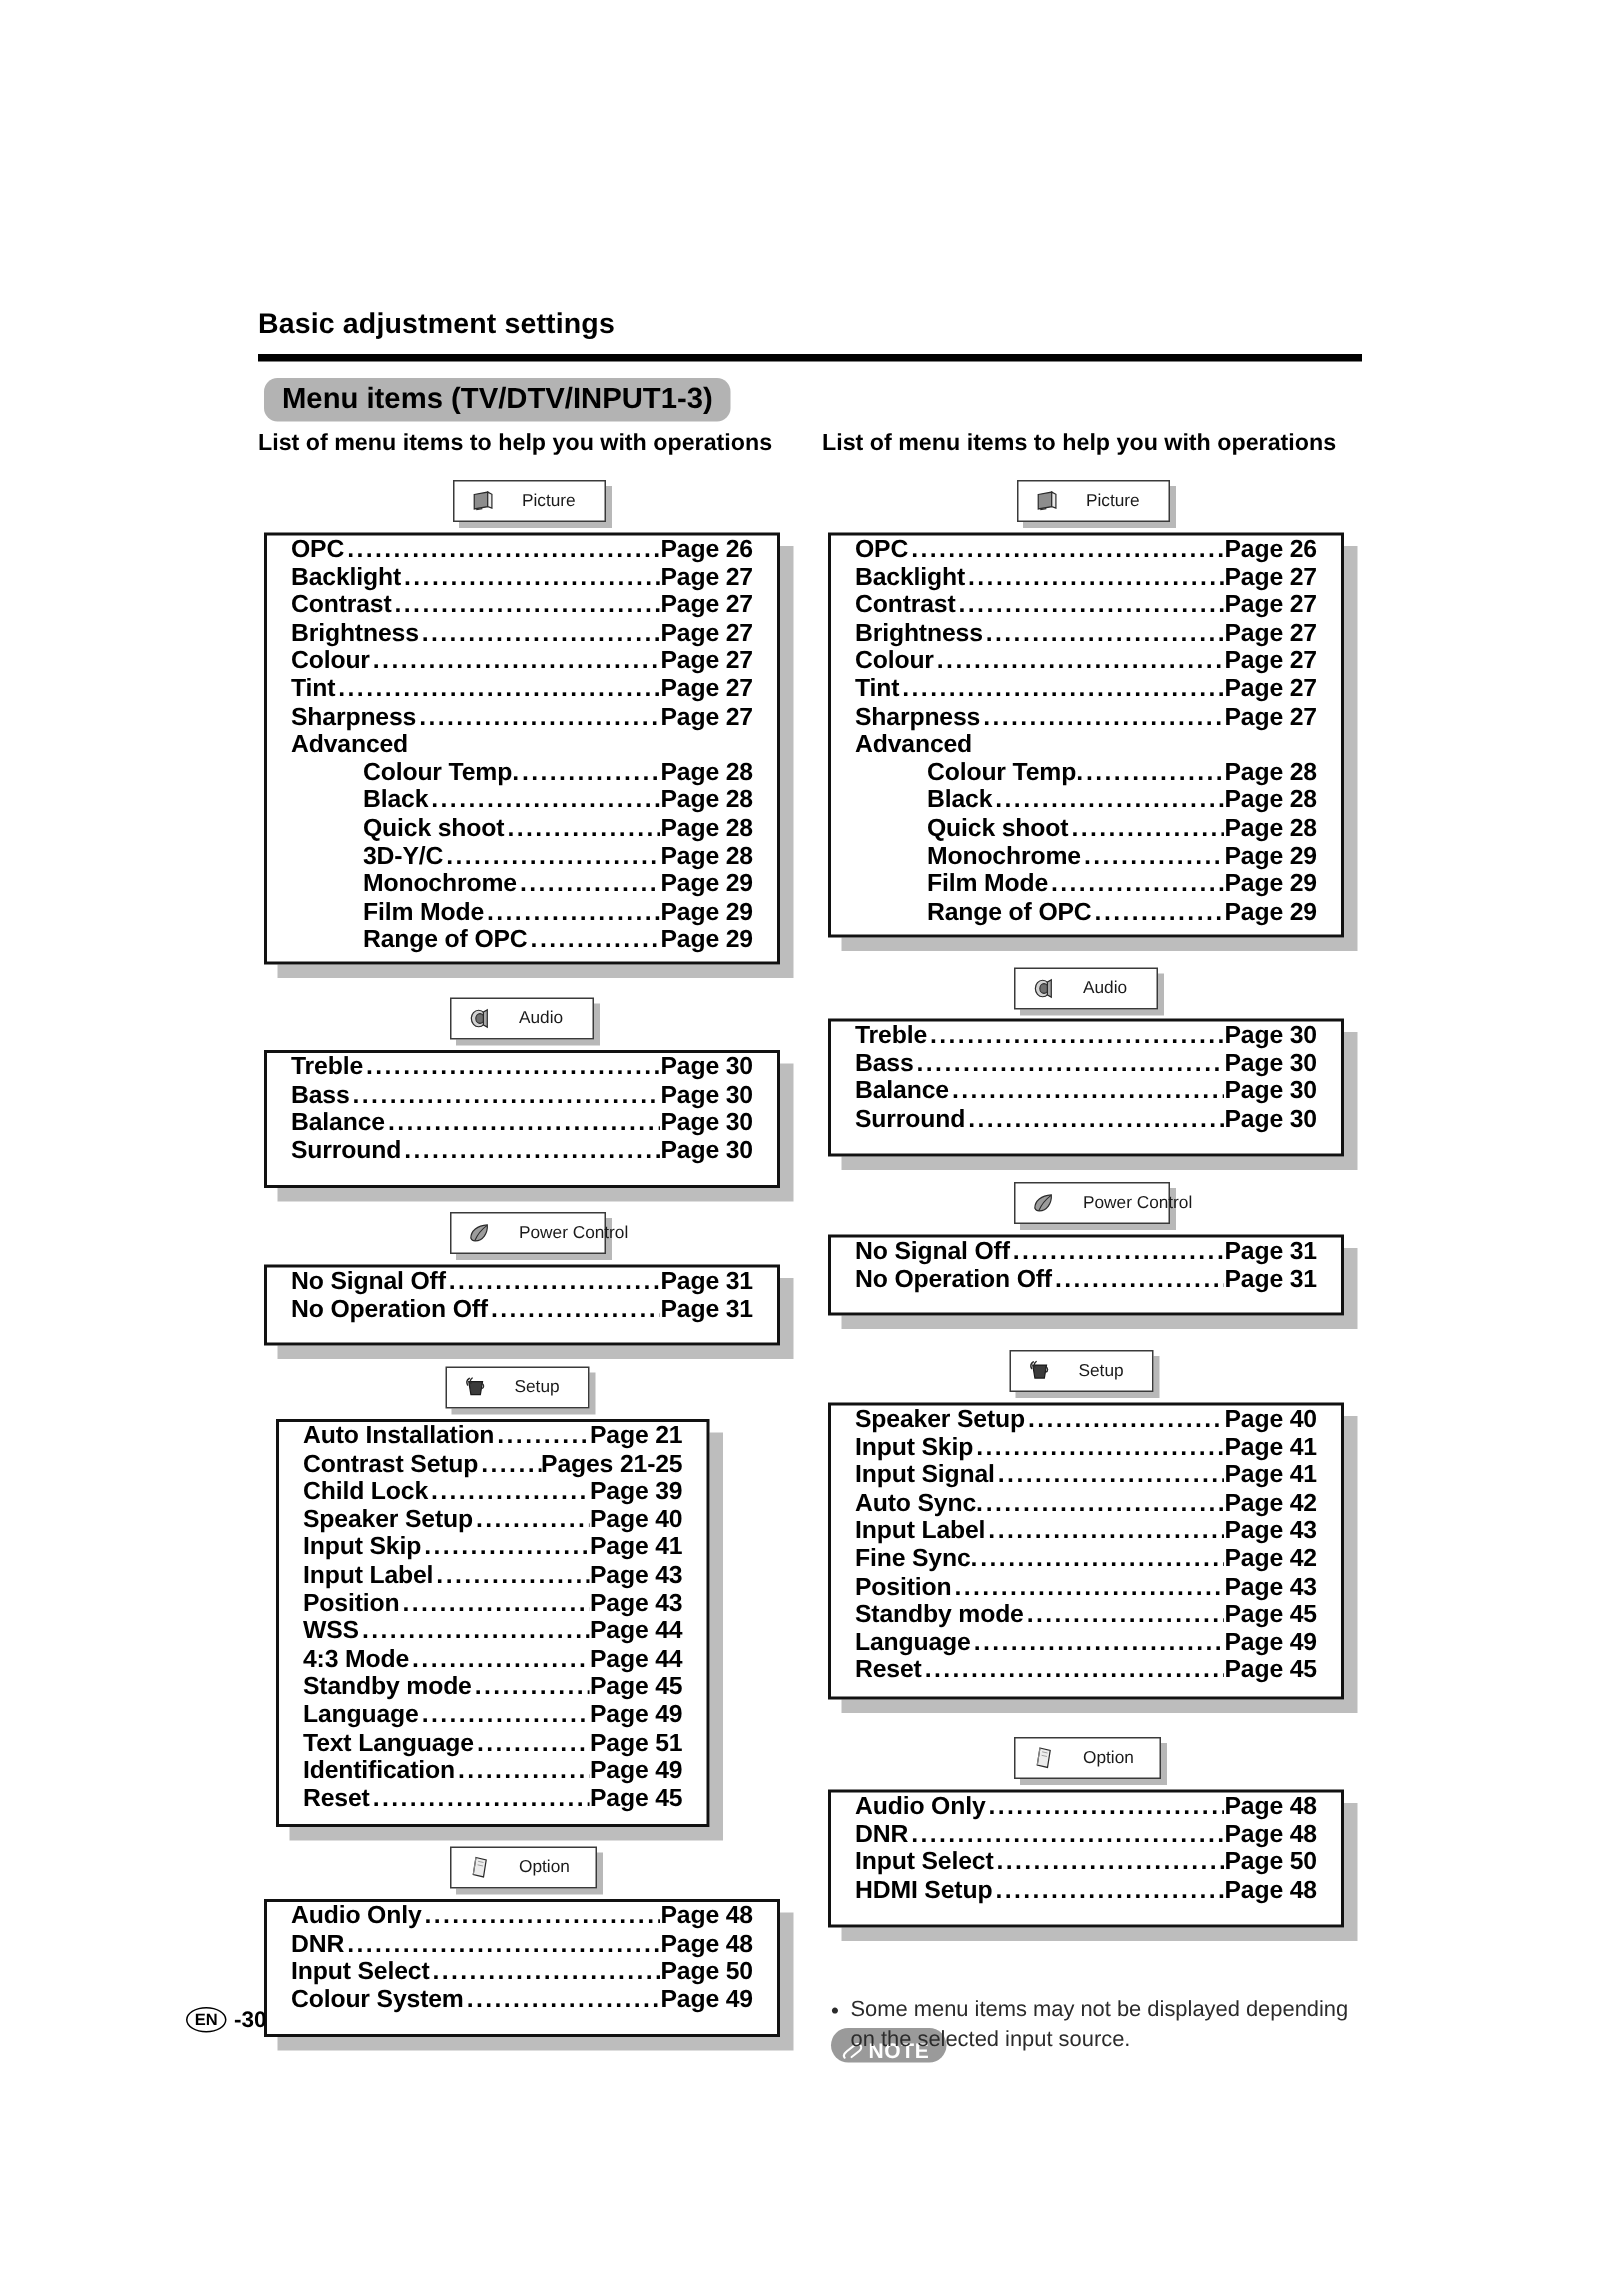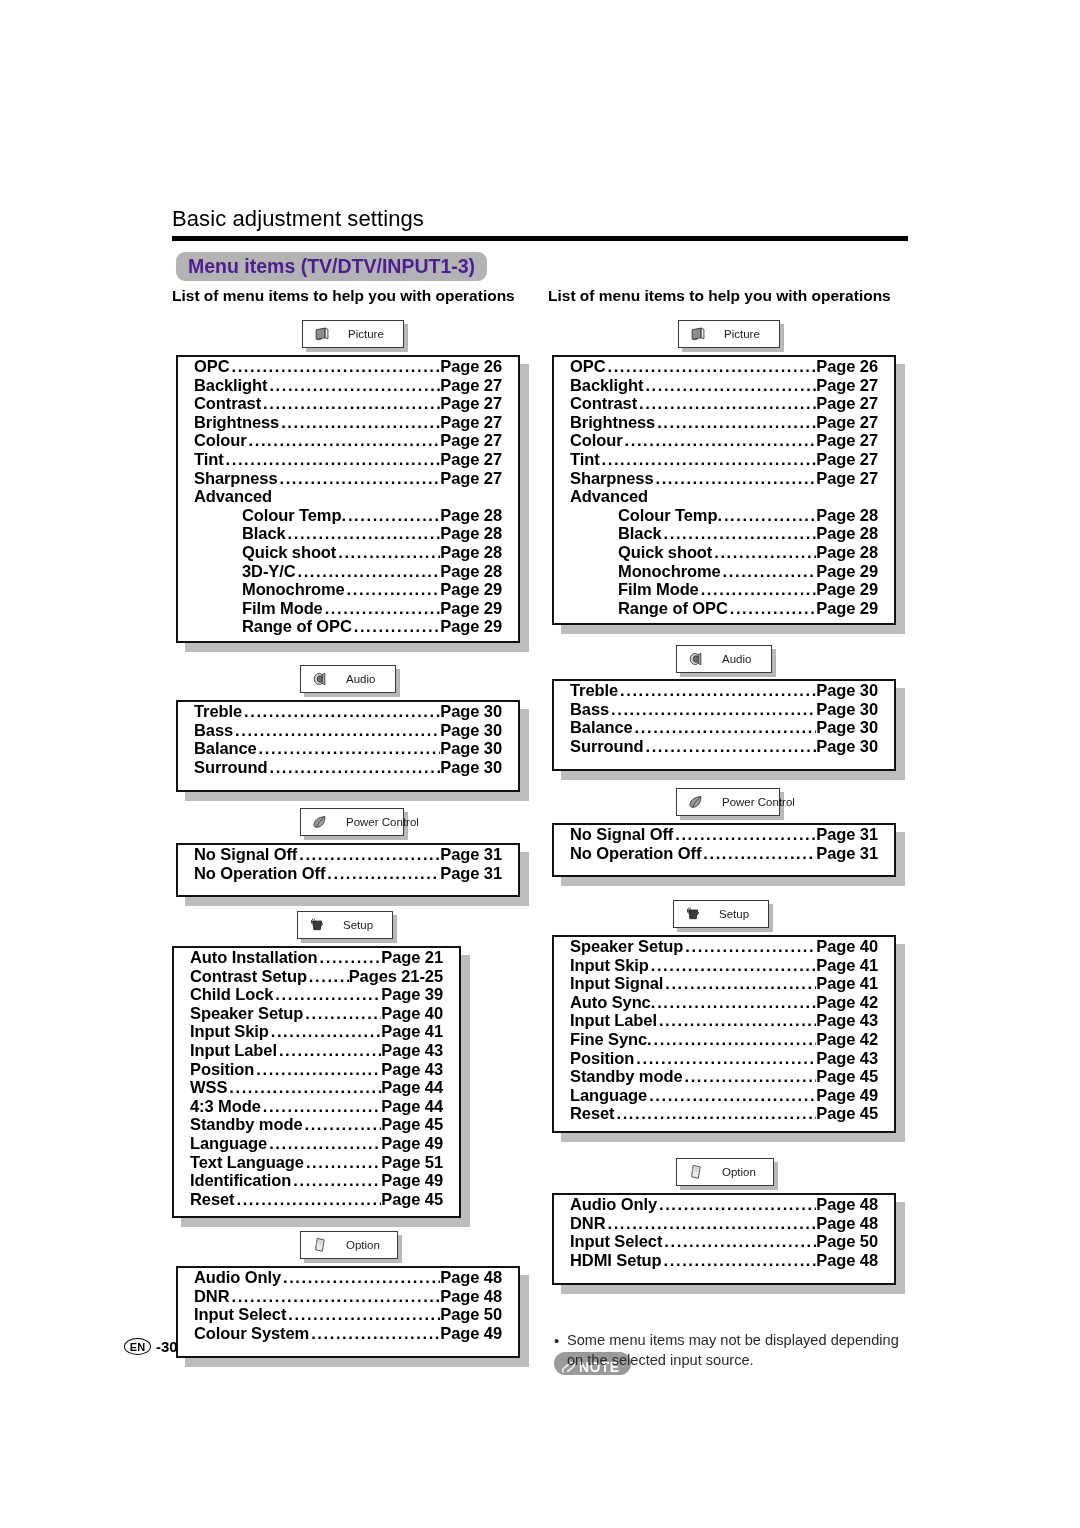--- a/index.html
+++ b/index.html
@@ -22,42 +22,42 @@
     left: 0; top: 0;
     width: 1080px;
     height: 1528px;
   }
 
   
   .section-head {
     position: absolute;
     left: 172px;
     top: 206px;
-    font-size: 22px;
-    font-weight: normal;
+    font-size: 19px;
+    font-weight: bold;
     letter-spacing: 0.1px;
     text-align: right;
   }
   .head-rule {
     position: absolute;
     left: 172px;
     top: 236px;
     width: 736px;
     height: 5px;
     background: #000;
   }
 
   
   .col-title {
     position: absolute;
     background: #b3b3b3;
     border-radius: 9px;
     font-size: 19.5px;
     font-weight: bold;
-    color: #4c1d95;
+    color: #000000;
     padding: 4px 12px 5px 12px;
     line-height: 1.05;
     white-space: nowrap;
   }
   .col-sub {
     position: absolute;
     font-size: 15.5px;
     font-weight: bold;
     white-space: nowrap;
   }
@@ -341,21 +341,21 @@
         <span class="tab-ico"><svg viewBox="0 0 20 20" width="18" height="18">
             <g>
               <path d="M5.0 5.6 L15.2 5.6 L13.6 15.2 L6.6 15.2 Z" fill="#3b3b3b" stroke="#1a1a1a" stroke-width="0.9"></path>
               <path d="M5.4 3.2 C3.6 4.4 3.2 6.4 4.2 8.2" fill="none" stroke="#2a2a2a" stroke-width="1.1" stroke-linecap="round"></path>
               <path d="M7.6 3.0 C6.2 4.0 5.9 5.6 6.6 7.0" fill="none" stroke="#2a2a2a" stroke-width="1.0" stroke-linecap="round"></path>
               <path d="M14.6 7.0 C16.4 7.6 16.6 10.2 14.6 10.8" fill="none" stroke="#2a2a2a" stroke-width="1.0"></path>
             </g>
           </svg></span>
         <span class="tab-lbl">Setup</span>
       </div>
-      <div class="menubox" style="left: 172px; top: 946px; width: 289px; height: 272px;">
+      <div class="menubox" style="left: 184px; top: 946px; width: 289px; height: 272px;">
         <div class="mrow">
           <span class="m-label">Auto Installation</span>
           <span class="m-dots">...................................................................................</span>
           <span class="m-page">Page 21</span>
         </div>
         <div class="mrow">
           <span class="m-label">Contrast Setup</span>
           <span class="m-dots">...................................................................................</span>
           <span class="m-page">Pages 21-25</span>
         </div>

